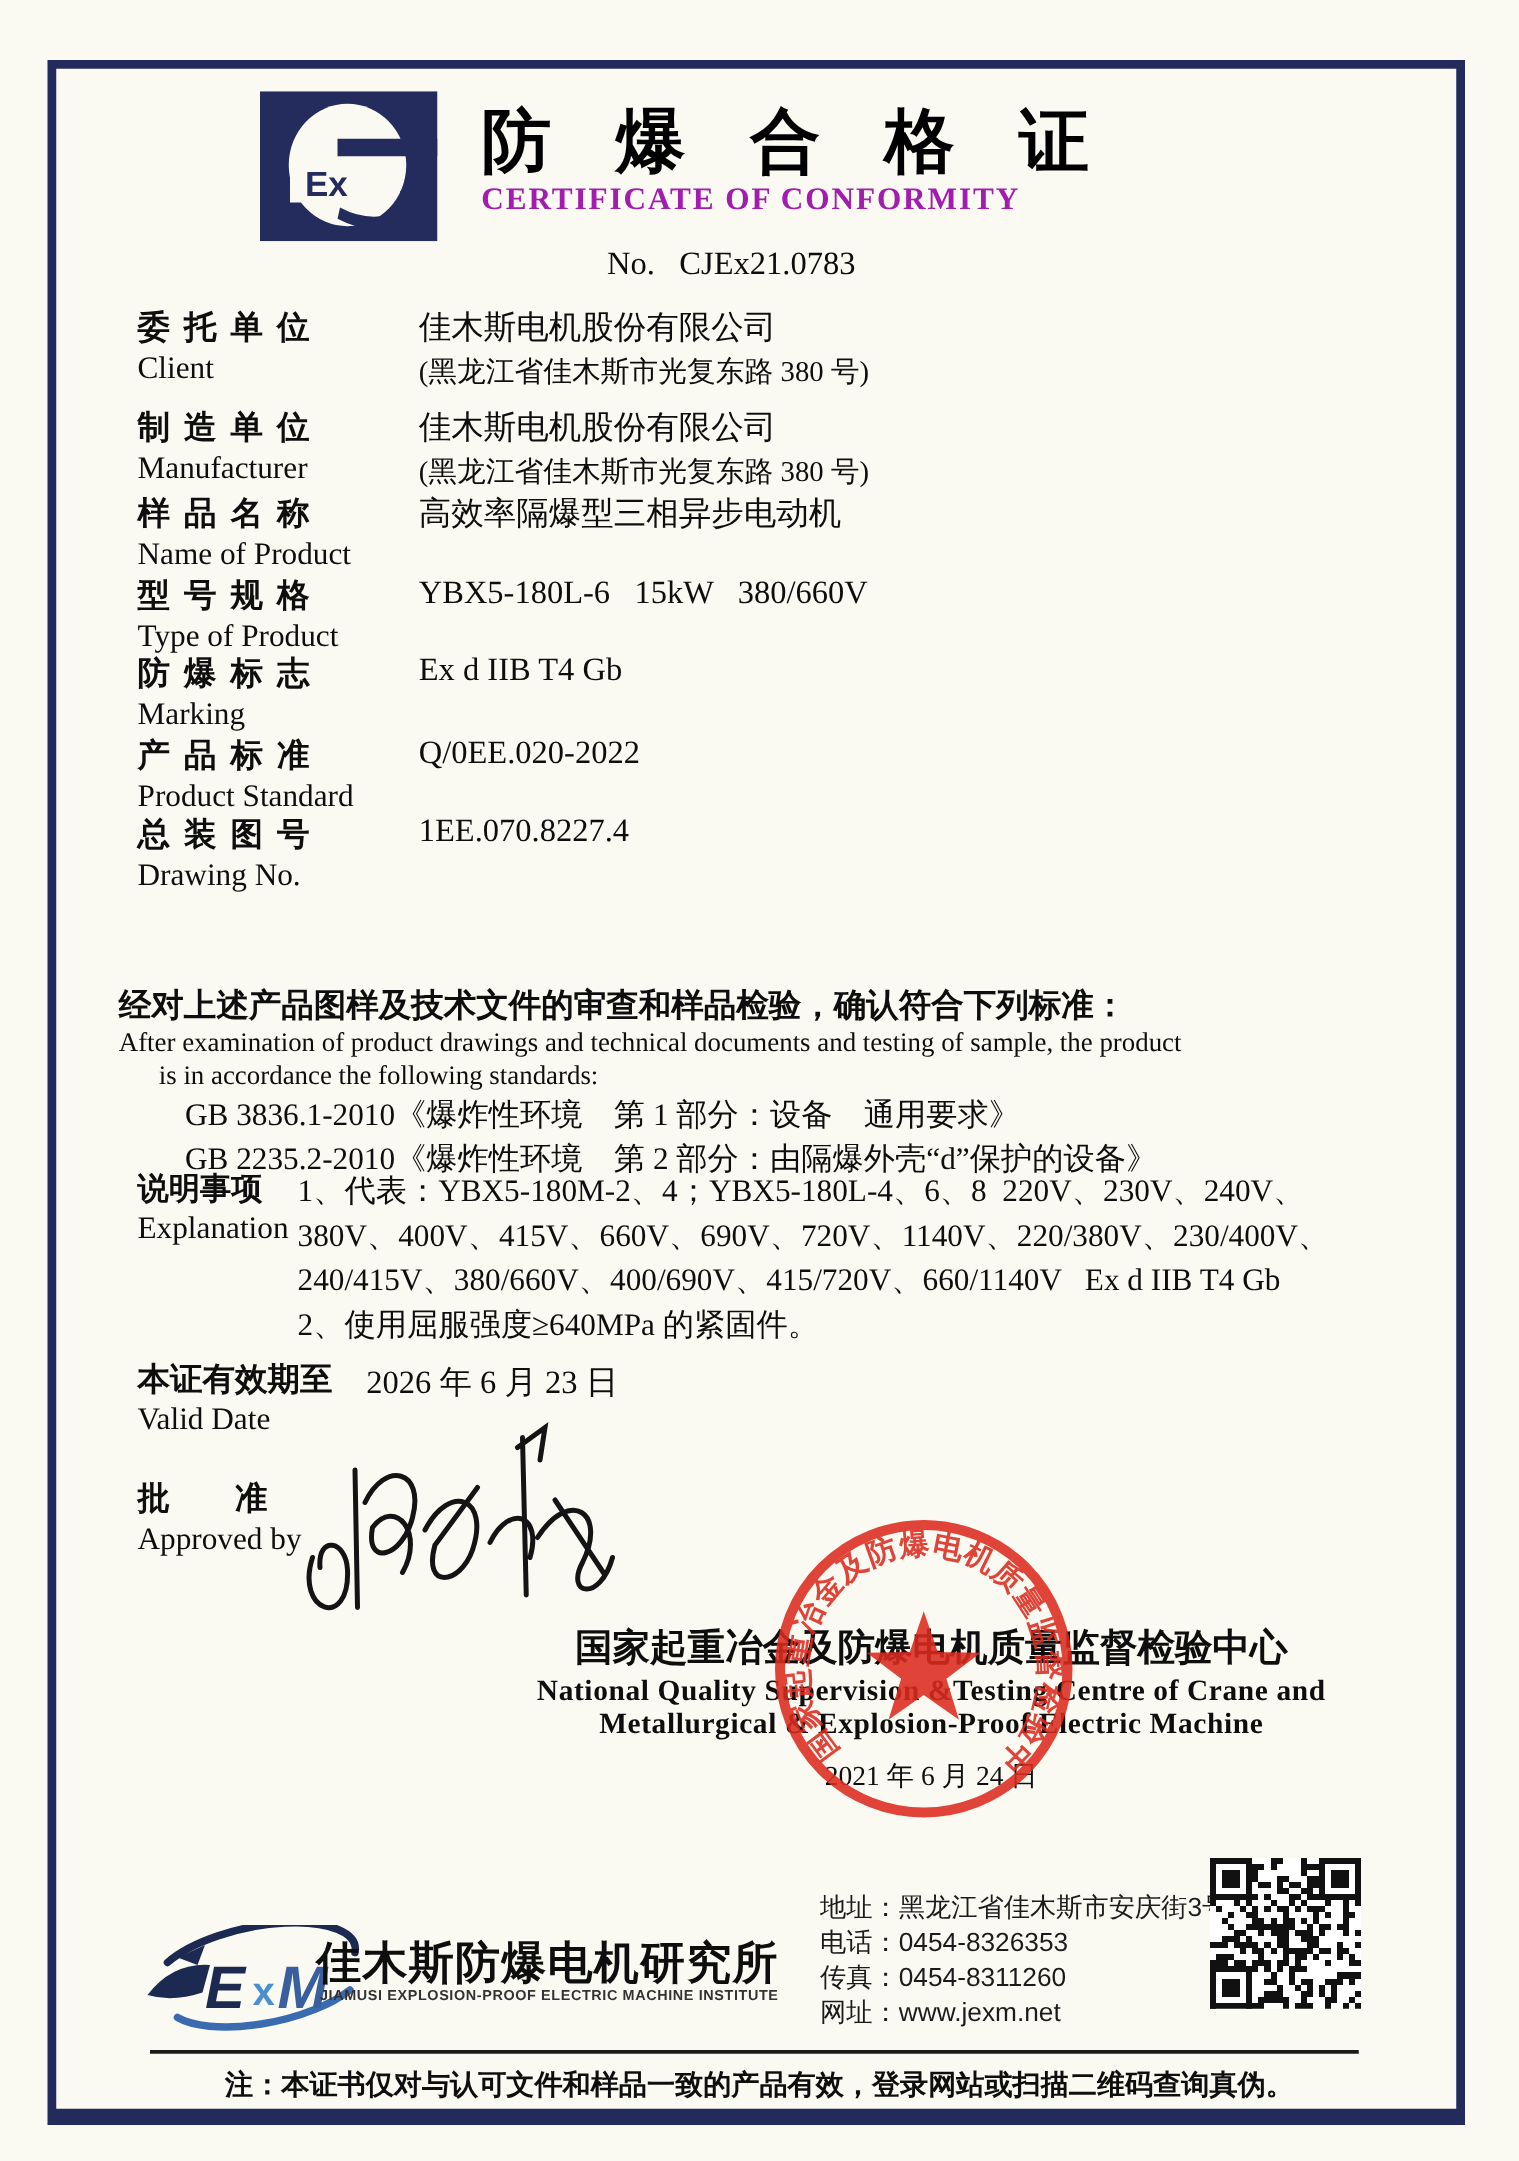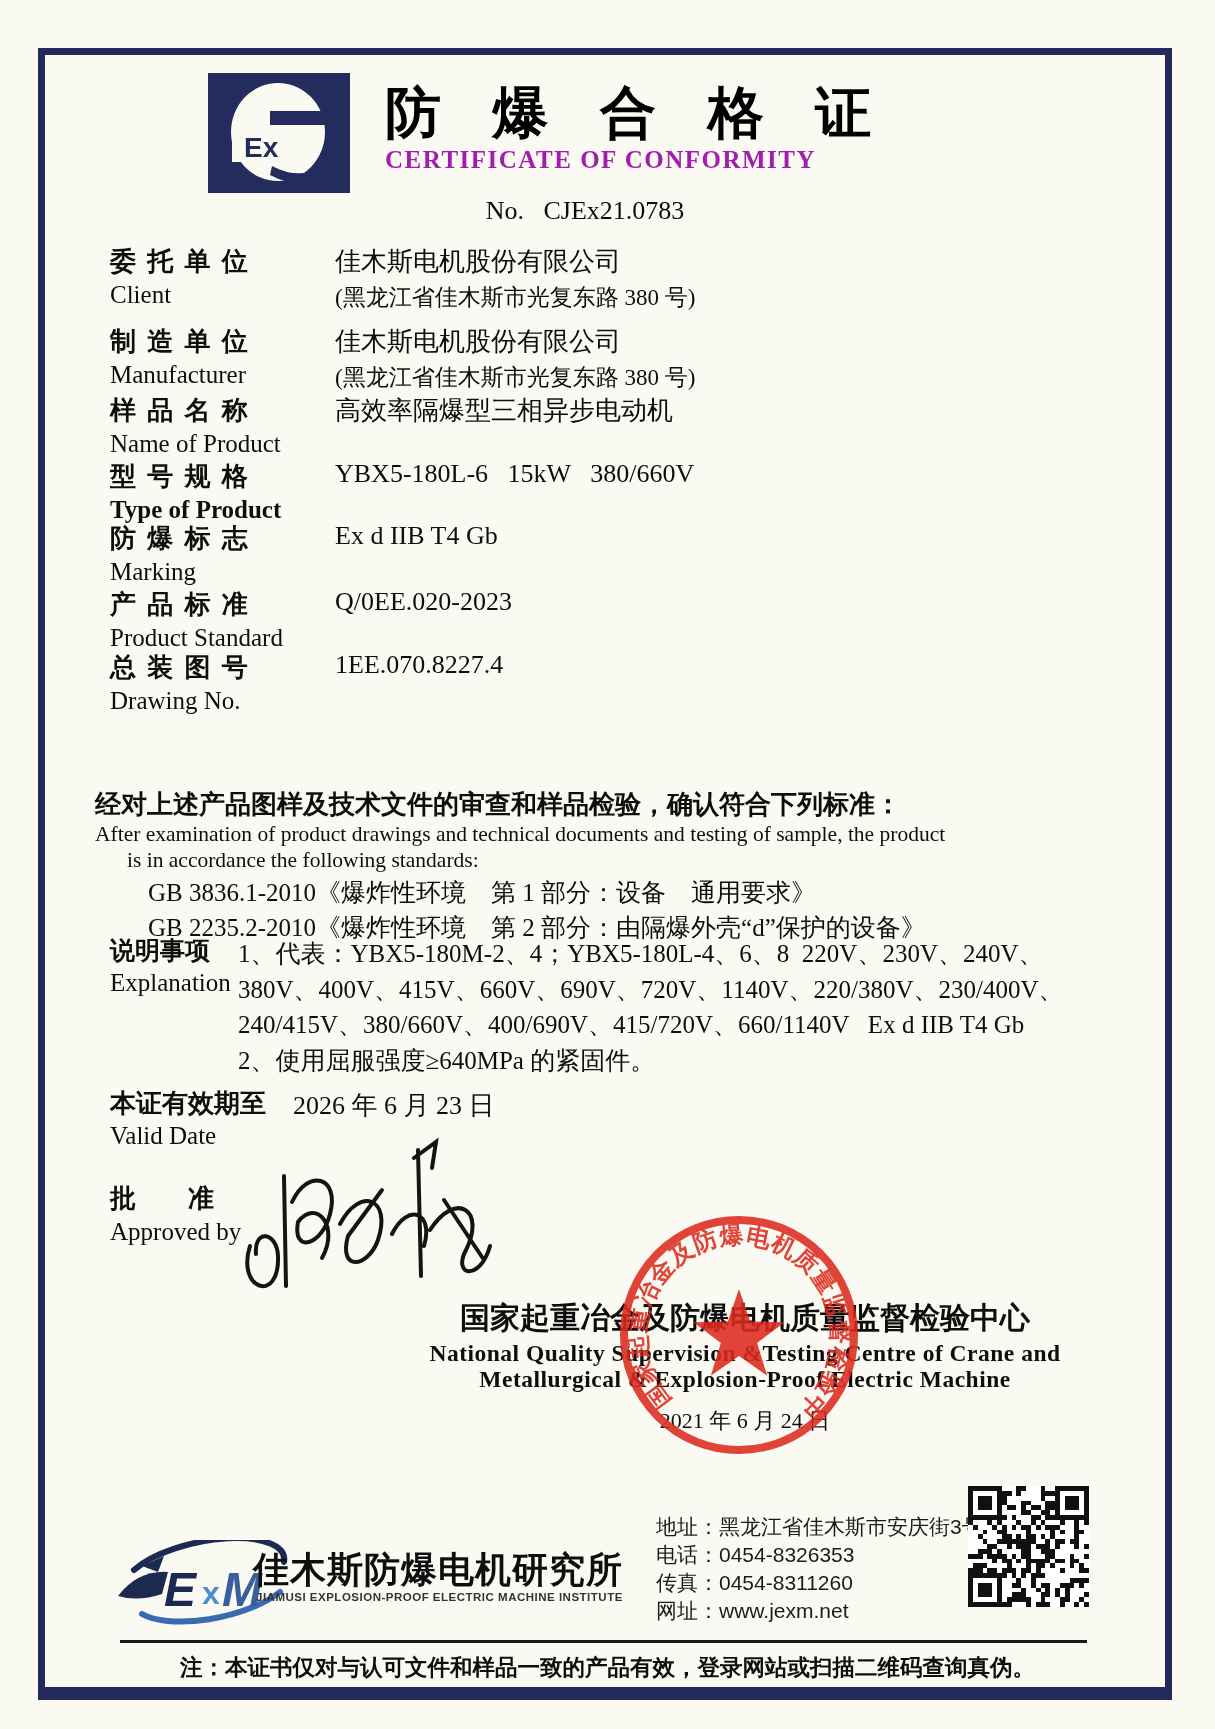--- a/index.html
+++ b/index.html
@@ -76,30 +76,30 @@
 <div class="abs f-label" style="left:110px;top:324px;text-align:right;">制 造 单 位</div>
 <div class="abs f-en" style="left:110px;top:361px;">Manufacturer</div>
 <div class="abs f-val" style="left:335px;top:324px;">佳木斯电机股份有限公司</div>
 <div class="abs f-addr" style="left:335px;top:362px;">(黑龙江省佳木斯市光复东路 380 号)</div>
 
 <div class="abs f-label" style="left:110px;top:393px;">样 品 名 称</div>
 <div class="abs f-en" style="left:110px;top:430px;">Name of Product</div>
 <div class="abs f-val" style="left:335px;top:393px;">高效率隔爆型三相异步电动机</div>
 
 <div class="abs f-label" style="left:110px;top:459px;">型 号 规 格</div>
-<div class="abs f-en" style="left:110px;top:496px;font-weight:bold;">Type of Product</div>
+<div class="abs f-en" style="left:110px;top:496px;">Type of Product</div>
 <div class="abs f-val" style="left:335px;top:459px;">YBX5-180L-6   15kW   380/660V</div>
 
 <div class="abs f-label" style="left:110px;top:521px;">防 爆 标 志</div>
 <div class="abs f-en" style="left:110px;top:558px;">Marking</div>
 <div class="abs f-val" style="left:335px;top:521px;">Ex d IIB T4 Gb</div>
 
 <div class="abs f-label" style="left:110px;top:587px;">产 品 标 准</div>
 <div class="abs f-en" style="left:110px;top:624px;">Product Standard</div>
-<div class="abs f-val" style="left:335px;top:587px;">Q/0EE.020-2023</div>
+<div class="abs f-val" style="left:335px;top:587px;">Q/0EE.020-2022</div>
 
 <div class="abs f-label" style="left:110px;top:650px;">总 装 图 号</div>
 <div class="abs f-en" style="left:110px;top:687px;">Drawing No.</div>
 <div class="abs f-val" style="left:335px;top:650px;">1EE.070.8227.4</div>
 
 <div class="abs stmt-cn" style="left:95px;top:787px;">经对上述产品图样及技术文件的审查和样品检验，确认符合下列标准：</div>
 <div class="abs stmt-en" style="left:95px;top:822px;">After examination of product drawings and technical documents and testing of sample, the product</div>
 <div class="abs stmt-en" style="left:95px;top:848px;margin-left:32px;">is in accordance the following standards:</div>
 <div class="abs std-line" style="left:148px;top:876px;">GB 3836.1-2010《爆炸性环境　第 1 部分：设备　通用要求》</div>
 <div class="abs std-line" style="left:148px;top:911px;">GB 2235.2-2010《爆炸性环境　第 2 部分：由隔爆外壳“d”保护的设备》</div>

